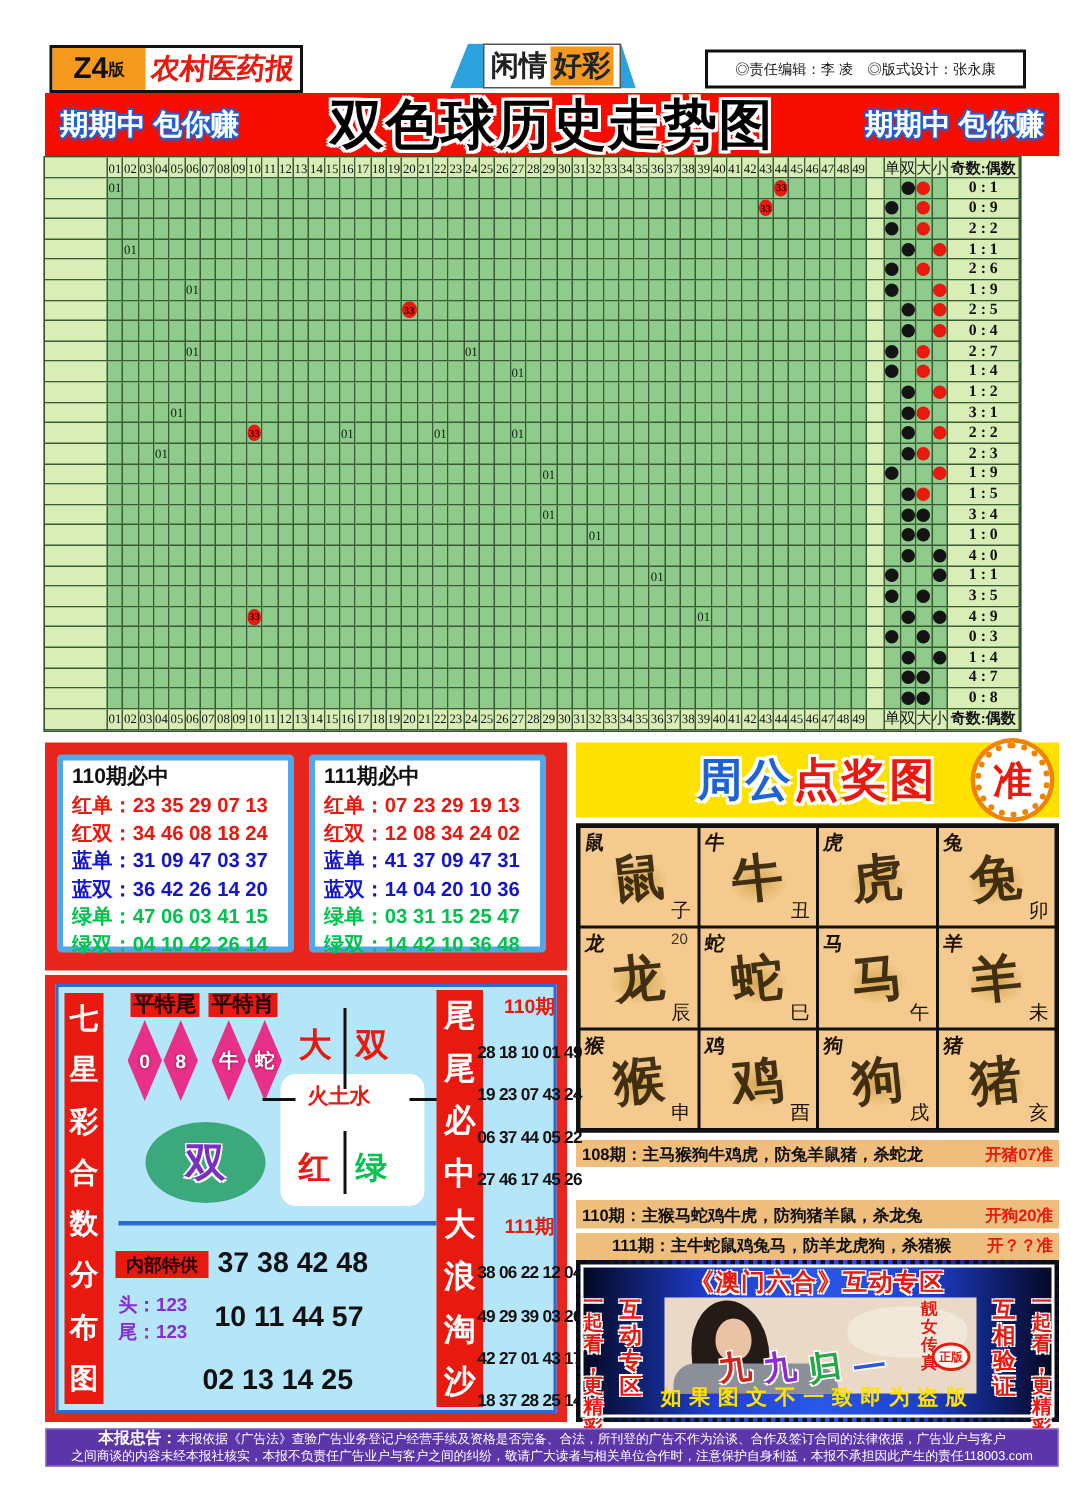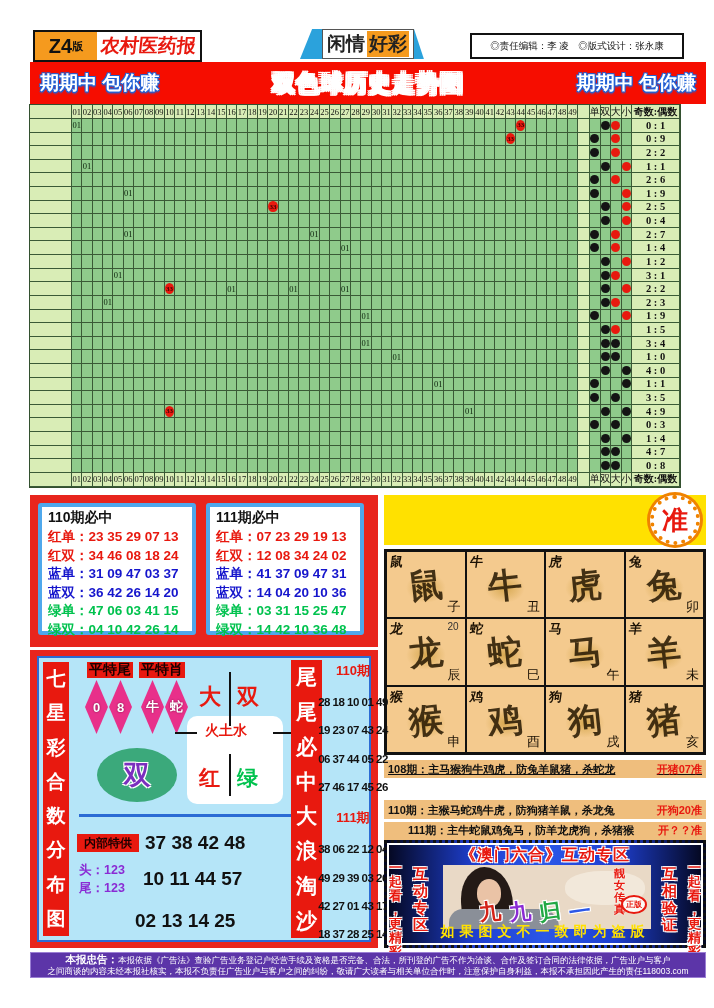--- a/index.html
+++ b/index.html
@@ -21,21 +21,21 @@
   .flagmid{height:28px;background:#fff;border:1px solid #555;display:flex;align-items:center;padding:0 4px;
            font-family:"Liberation Serif",serif;font-size:19px;font-weight:bold;color:#222;white-space:nowrap;}
   .haocai{background:#F59A1E;padding:0 2px;margin-left:2px;}
   .mast-right{left:470px;top:33px;width:210px;height:22px;border:2px solid #111;background:#fff;
               display:flex;align-items:center;justify-content:center;font-size:9.5px;color:#111;white-space:nowrap;}
 
   
   .banner{left:30px;top:62px;width:676px;height:42px;background:#F60D00;display:flex;align-items:center;justify-content:space-between;padding:0 10px;box-sizing:border-box;}
   .banner-side{font-size:19px;font-weight:bold;color:#fff;white-space:nowrap;
     text-shadow:-1px -1px 0 #1E62D8,1px -1px 0 #1E62D8,-1px 1px 0 #1E62D8,1px 1px 0 #1E62D8,0 2px 2px #1E62D8;}
-  .banner-title{font-size:23px;font-weight:normal;color:#ffffff;letter-spacing:1px;white-space:nowrap;
+  .banner-title{font-size:36px;font-weight:bold;color:#000000;letter-spacing:1px;white-space:nowrap;
     text-shadow:-2px -2px 0 #fff,2px -2px 0 #fff,-2px 2px 0 #fff,2px 2px 0 #fff,0 -2px 0 #fff,0 2px 0 #fff,-2px 0 0 #fff,2px 0 0 #fff;}
 
   
   #trend{left:29px;top:104px;width:652px;background:#8FCB8B;border:1px solid #33502F;box-sizing:border-box;}
   .t-row{display:flex;height:13.62px;box-sizing:border-box;}
   .t-hrow{height:14px;}
   .t-cell{border-right:1px solid #3A5A36;border-bottom:1px solid #3A5A36;box-sizing:border-box;
           display:flex;align-items:center;justify-content:center;overflow:visible;position:relative;}
   .c-label{width:42px;background:#D9EDB6;}
   .c-n{width:10.34px;background:#8FCB8B;}
@@ -2000,20 +2000,21 @@
         <div class="pred-row pc-red">红单：07 23 29 19 13</div>
         <div class="pred-row pc-red">红双：12 08 34 24 02</div>
         <div class="pred-row pc-blue">蓝单：41 37 09 47 31</div>
         <div class="pred-row pc-blue">蓝双：14 04 20 10 36</div>
         <div class="pred-row pc-green">绿单：03 31 15 25 47</div>
         <div class="pred-row pc-green">绿双：14 42 10 36 48</div>
       </div>
   </div>
 
   <div class="abs zg-banner">
+    <span class="zg-title"><span class="b">周公</span><span class="r">点奖图</span></span>
     <div class="zhun">准</div>
   </div>
   <div class="abs zodiac" id="zodiac">
       <div class="z-cell">
         <div class="z-blob"></div>
         <div class="z-art">鼠</div>
         <div class="z-animal">鼠</div>
         <div class="z-branch">子</div>
       </div>
       <div class="z-cell">
@@ -2077,21 +2078,21 @@
         <div class="z-branch">戌</div>
       </div>
       <div class="z-cell">
         <div class="z-blob"></div>
         <div class="z-art">猪</div>
         <div class="z-animal">猪</div>
         <div class="z-branch">亥</div>
       </div>
     </div>
   <div id="forecasts">
-      <div class="abs fc-row" style="top: 760px; text-decoration: underline;">
+      <div class="abs fc-row" style="top: 760px;">
         <span>108期：</span>
         <span>主马猴狗牛鸡虎，防兔羊鼠猪，杀蛇龙</span>
         <span class="fc-res">开猪07准</span>
       </div>
       <div class="abs fc-row" style="top: 800px;">
         <span>109期：</span>
         <span>主狗蛇猴兔牛羊，防鼠龙鸡马，杀猪虎</span>
         <span class="fc-res">开猪07错</span>
       </div>
       <div class="abs fc-row" style="top: 801px;">

